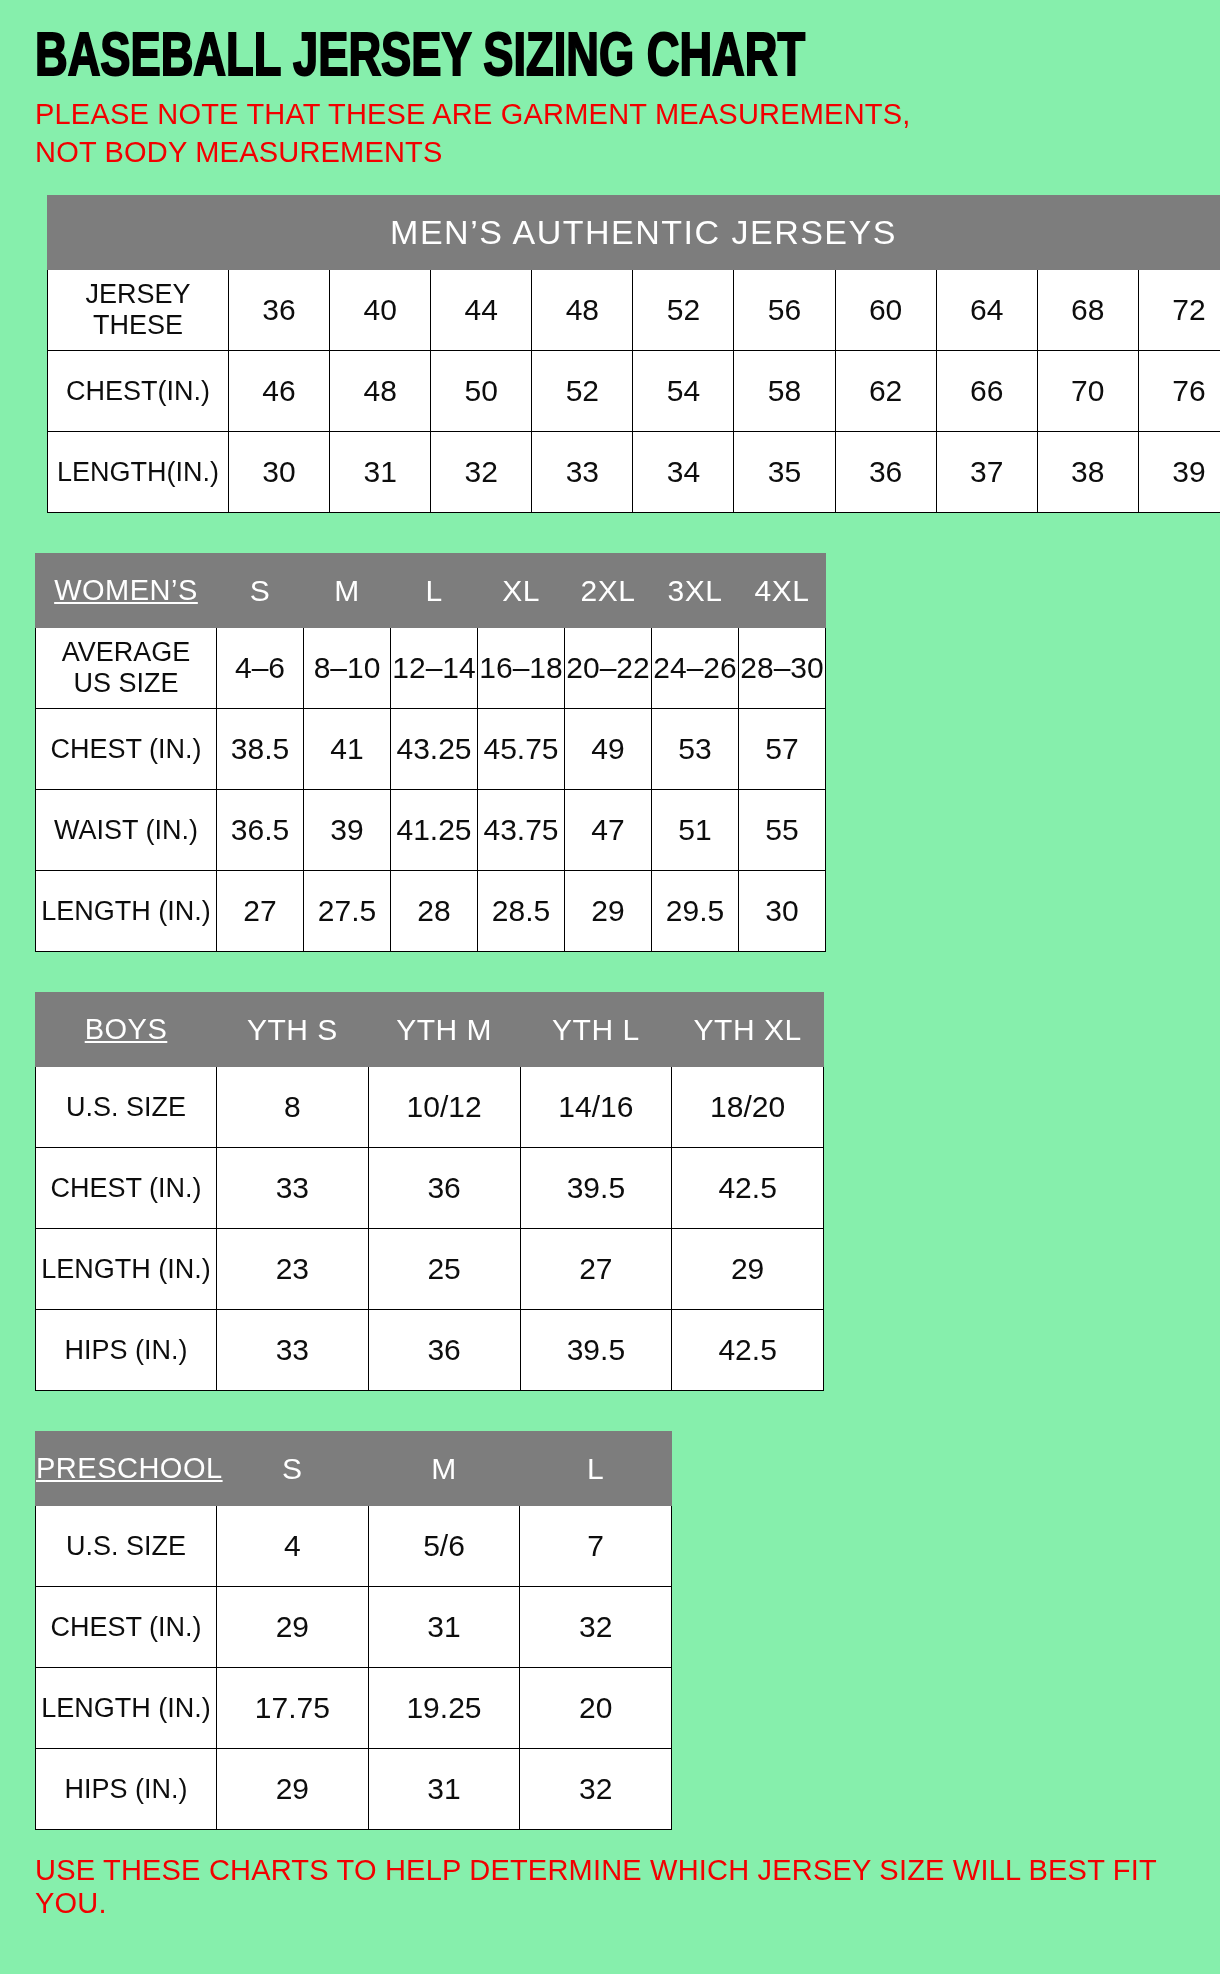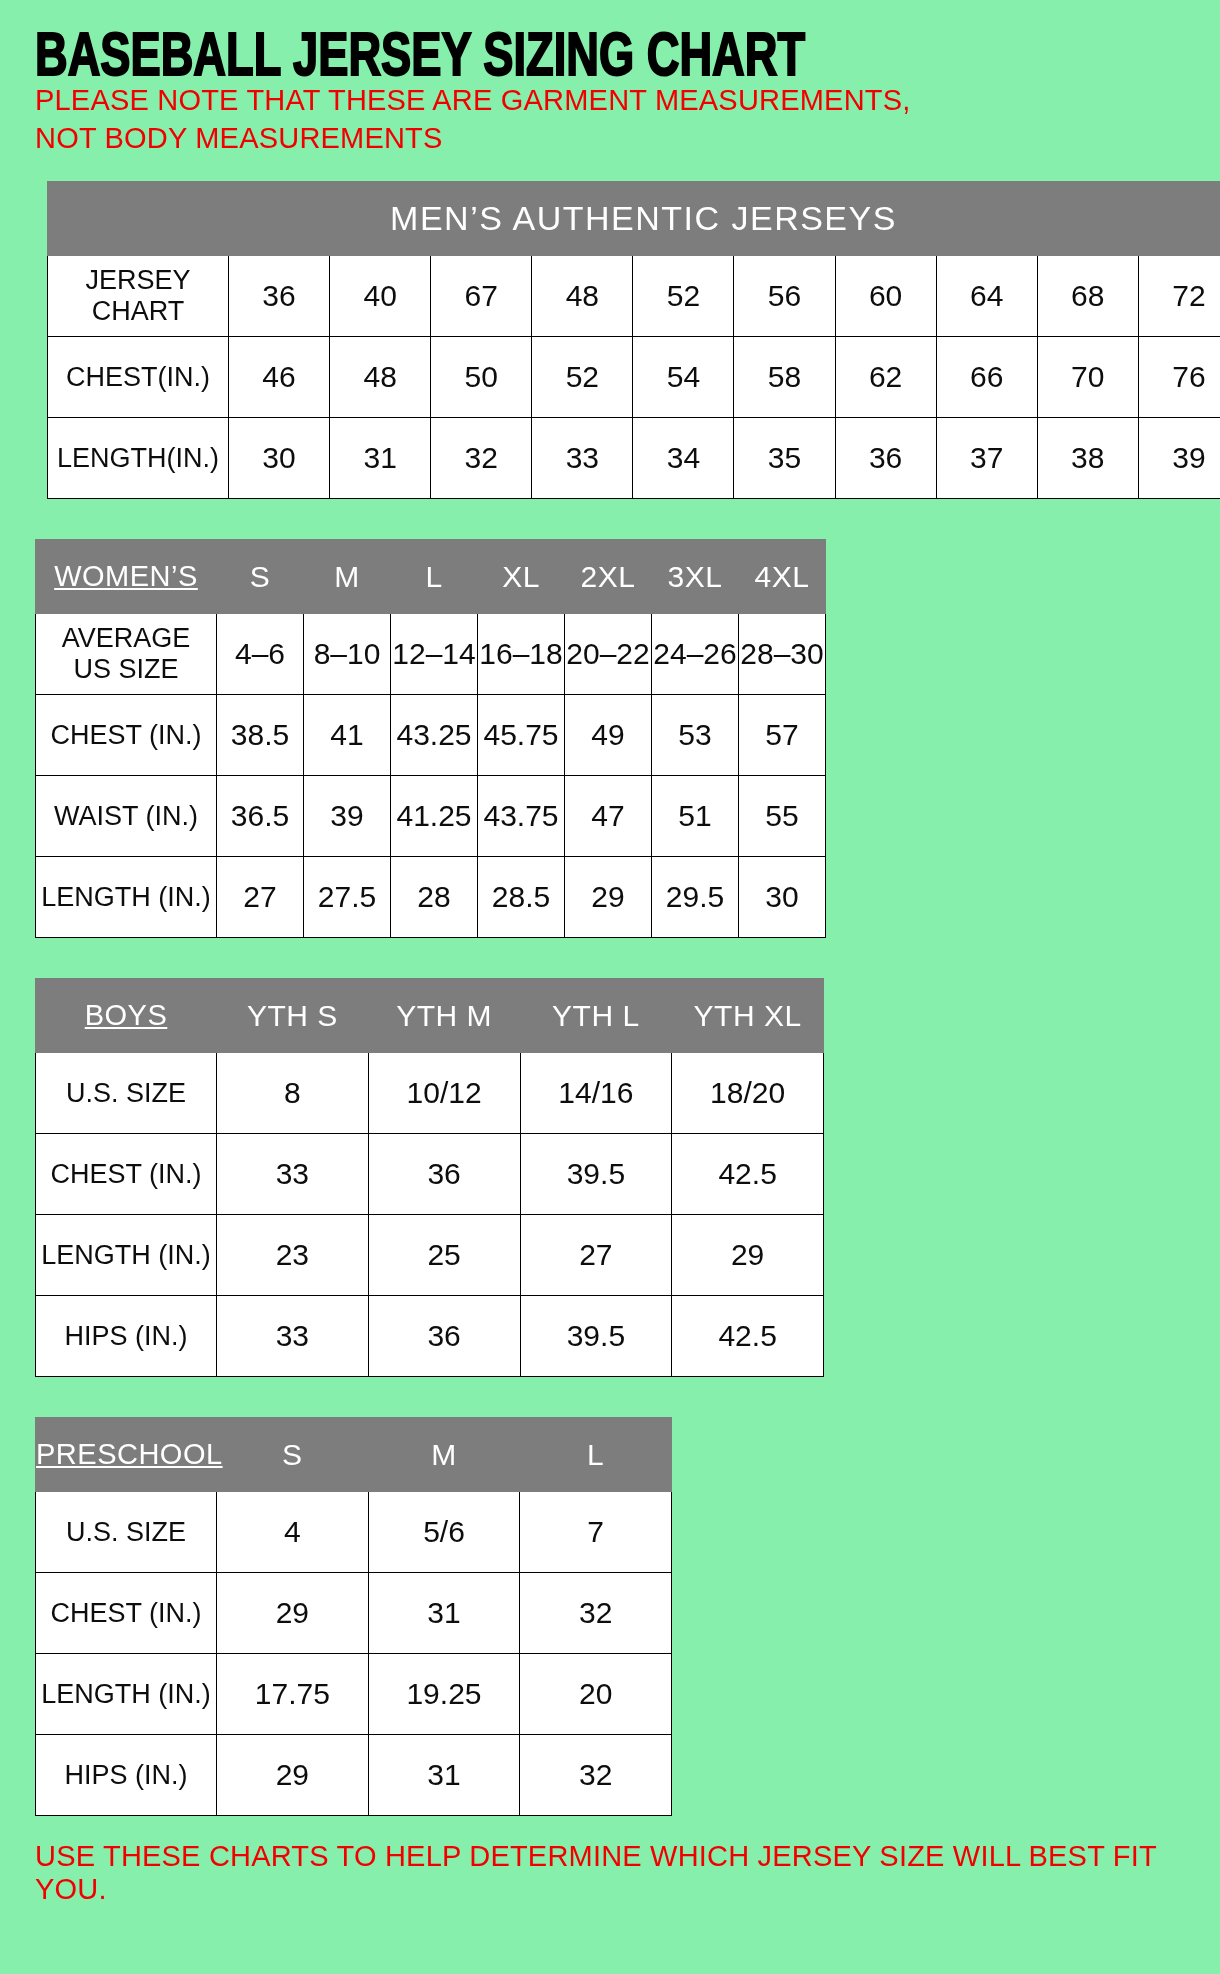--- a/index.html
+++ b/index.html
@@ -22,20 +22,21 @@
     line-height:1.0;
     font-weight:bold;
     color:#000000;
     letter-spacing:0px;
     transform:scaleX(0.78) scaleY(1.05);
     transform-origin:left top;
     -webkit-text-stroke:2px #000000;
     white-space:nowrap;
   }
   .note {
+    margin-top:14px;
     max-width:905px;
     font-size:29px;
     line-height:1.3;
     color:var(--accent-red, #f20000);
     letter-spacing:0.2px;
   }
   table.size-table {
     border-collapse:collapse;
     table-layout:fixed;
     margin-top:40px;
@@ -96,24 +97,24 @@
   <table class="size-table" id="mens">
     <colgroup>
         <col class="c-label">
         <col span="10">
       </colgroup>
   <tbody>
         <tr>
           <th colspan="11" class="band-title">MEN’S AUTHENTIC JERSEYS</th>
         </tr>
         <tr>
-          <td class="row-label">JERSEY CHART</td>
+          <td class="row-label">JERSEY THESE</td>
           <td>36</td>
           <td>40</td>
-          <td>67</td>
+          <td>44</td>
           <td>48</td>
           <td>52</td>
           <td>56</td>
           <td>60</td>
           <td>64</td>
           <td>68</td>
           <td>72</td>
         </tr>
         <tr>
           <td class="row-label">CHEST(IN.)</td>

